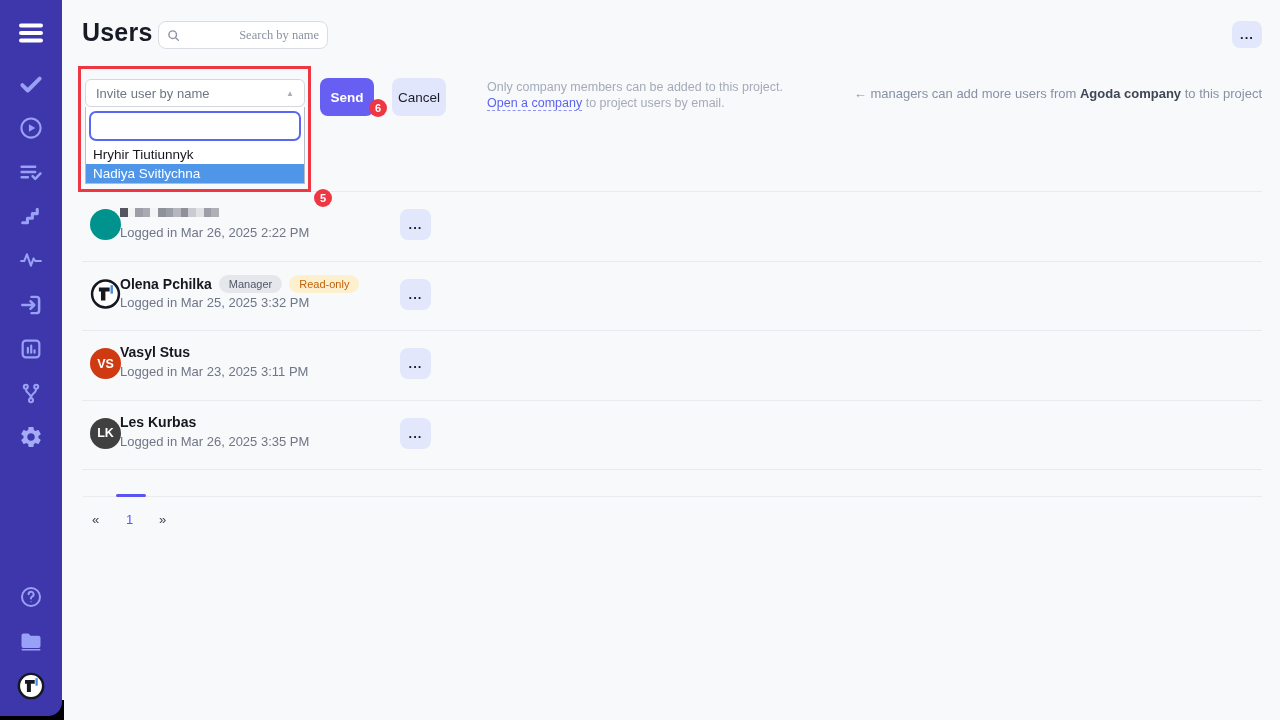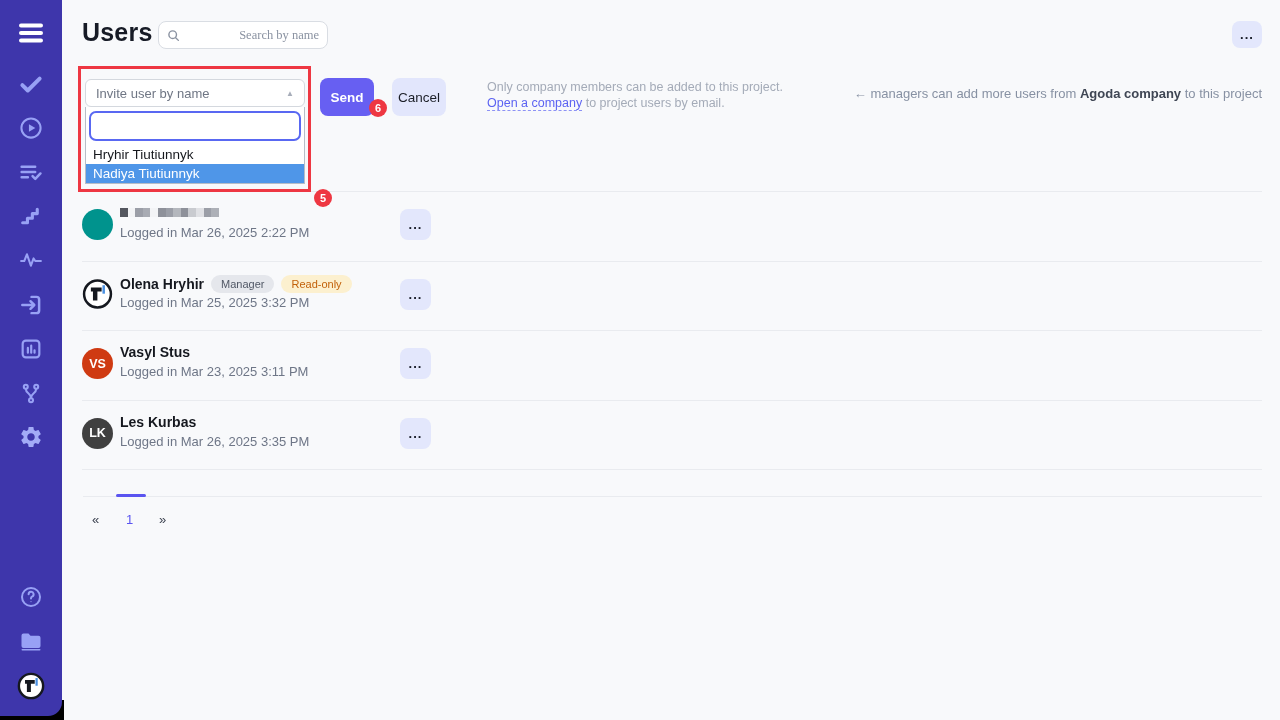--- a/index.html
+++ b/index.html
@@ -58,21 +58,21 @@
 
   .note { position:absolute; left:466px; top:79px; font-size:12.5px; line-height:16px; color:#a4abb8;margin-left:21px; }
   .note a { color:#5c63f2; text-decoration:none; border-bottom:1px dashed #8d92f5; cursor:pointer; }
 
   .mgr-hint { position:absolute; right:18px; top:86px; font-size:13px; color:#8791a3; }
   .mgr-hint b { color:#3f4654; font-weight:700; }
 
   
   .user-list { position:absolute; left:82px; top:191px; width:1180px; border-top:1px solid #e9ebef; }
   .row { position:relative; height:69.5px; border-bottom:1px solid #e9ebef; }
-  .avatar { position:absolute; left:0; top:17px; width:31px; height:31px; border-radius:50%;
+  .avatar { position:absolute; left:8px; top:17px; width:31px; height:31px; border-radius:50%;
             display:flex; align-items:center; justify-content:center; color:#fff; font-size:12.5px;
             font-weight:700; }
   .row-name { position:absolute; left:38px; top:13px; font-size:14px; font-weight:700; color:#15181f;
               display:flex; align-items:center; gap:7px; }
   .row-sub { position:absolute; left:38px; top:33px; font-size:13px; color:#6e7687; }
   .pill { font-size:11px; font-weight:500; border-radius:10px; padding:3px 10px; }
   .pill-gray { background:#e5e7ec; color:#515866; }
   .pill-yellow { background:#fcf0cf; color:#c2610a;text-align:center; }
   .row-dots { position:absolute; left:318px; top:17px; width:31px; height:31px; }
   .redacted { display:flex; height:9px; margin-top:3px; }
@@ -188,21 +188,21 @@
 </div>
 <div class="dots-btn dots-top">...</div>
 
 <div class="invite-select">
   <span class="ph">Invite user by name</span>
   <span class="arrow">▲</span>
 </div>
 <div class="invite-panel">
   <input class="inner-input" value="" style="">
   <div class="opt opt-0">Hryhir Tiutiunnyk</div>
-  <div class="opt opt-1">Nadiya Tiutiunnyk</div>
+  <div class="opt opt-1">Nadiya Svitlychna</div>
 </div>
 <div class="red-box"></div>
 <div class="ann-badge ann-5">5</div>
 <div class="ann-badge ann-6">6</div>
 
 <button class="btn btn-send">Send</button>
 <button class="btn btn-cancel">Cancel</button>
 
 <div class="note">
   <span>Only company members can be added to this project.</span><br>
@@ -240,21 +240,21 @@
 
   <div class="row">
     <div class="avatar" style="background:transparent;">
       <svg width="32" height="32" viewBox="0 0 30 30">
           <circle cx="15" cy="15" r="13" fill="#ffffff" stroke="#15181f" stroke-width="2.4"></circle>
           <rect x="19.8" y="6.5" width="2.4" height="8.2" fill="#4a90e2"></rect>
           <path d="M8.6 8.6h10.4v4.1h-4.1v8.7h-4.3v-8.7H8.6z" fill="#15181f"></path>
         </svg>
     </div>
     <div class="row-name">
-      <span>Olena Hryhir</span>
+      <span>Olena Pchilka</span>
       <span class="pill pill-gray">Manager</span>
       <span class="pill pill-yellow">Read-only</span>
     </div>
     <div class="row-sub">Logged in Mar 25, 2025 3:32 PM</div>
     <div class="dots-btn row-dots">...</div>
   </div>
 
   <div class="row">
     <div class="avatar" style="background: rgb(207, 58, 18);">VS</div>
     <div class="row-name">

